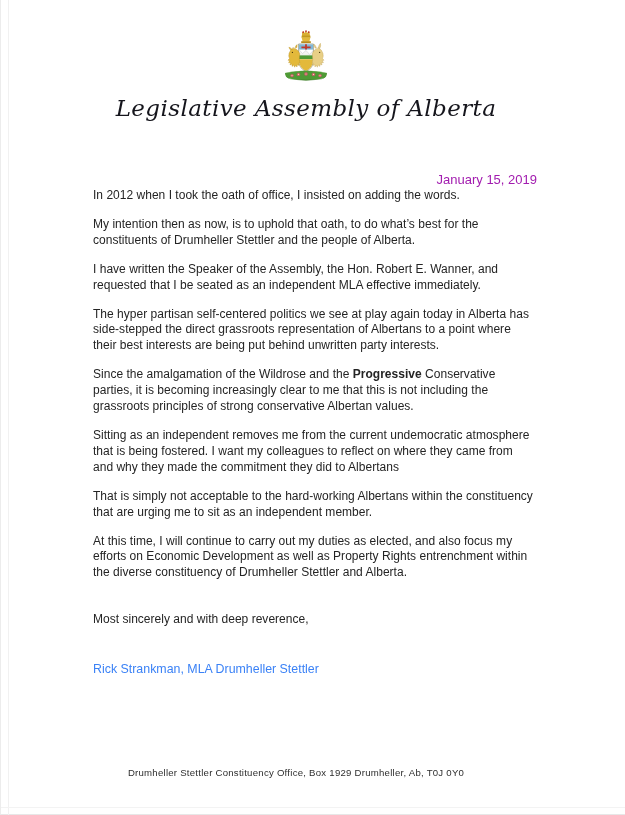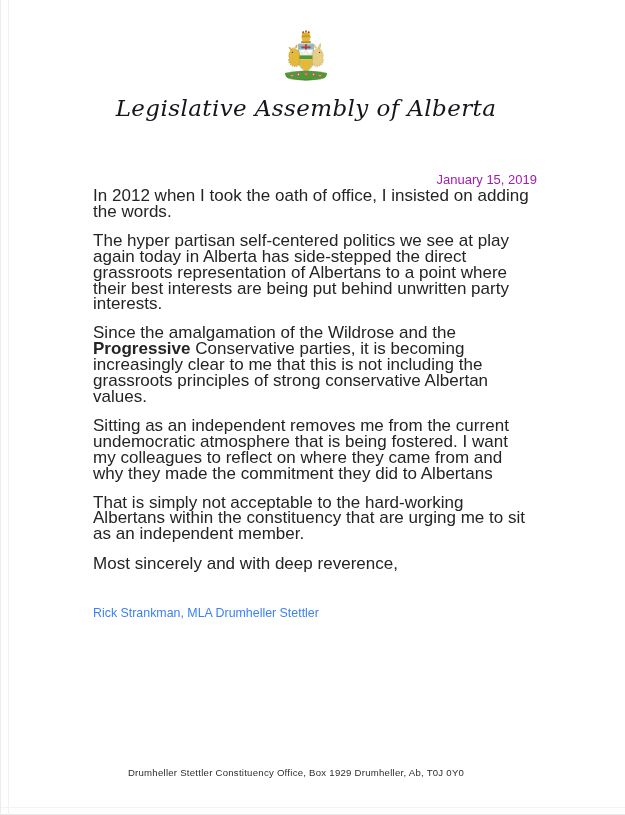--- a/index.html
+++ b/index.html
@@ -72,29 +72,29 @@
     color: #a21caf;
     margin-top: 10px;
   }
   .letter-body {
     position: absolute;
     left: 92px;
     top: 188px;
     width: 442px;
   }
   .para {
-    font-size: 17px;
+    font-size: 12px;
     line-height: 15.9px;
     color: #242424;
     margin: 0 0 13px 0;
     letter-spacing: 0.02px;
   }
   .para.salutation-line { margin-bottom: 14px; }
   .para b { font-weight: bold; }
-  .closing { margin-top: 14px; margin-bottom: 0; }
+  .closing { margin-top: 31px; margin-bottom: 0; }
   .signature-name {
     font-size: 12.4px;
     line-height: 15.9px;
     color: #3b82f6;
     margin: 34px 0 0 0;
   }
 
   
   .footer {
     position: absolute;
@@ -183,24 +183,27 @@
     </svg>
 
     <div class="assembly-name">Legislative Assembly of Alberta</div>
   </div>
 
   <div class="doc-date">January 15, 2019</div>
 
   <div class="letter-body">
     <div id="paragraphs">
         <p class="para"><span>In 2012 when I took the oath of office, I insisted on adding the words.</span></p>
+        <p class="para"><span>My intention then as now, is to uphold that oath, to do what’s best for the constituents of Drumheller Stettler and the people of Alberta.</span></p>
+        <p class="para"><span>I have written the Speaker of the Assembly, the Hon. Robert E. Wanner, and requested that I be seated as an independent MLA effective immediately.</span></p>
         <p class="para"><span>The hyper partisan self-centered politics we see at play again today in Alberta has side-stepped the direct grassroots representation of Albertans to a point where their best interests are being put behind unwritten party interests.</span></p>
         <p class="para"><span>Since the amalgamation of the Wildrose and the </span><b>Progressive</b><span> Conservative parties, it is becoming increasingly clear to me that this is not including the grassroots principles of strong conservative Albertan values.</span></p>
         <p class="para"><span>Sitting as an independent removes me from the current undemocratic atmosphere that is being fostered. I want my colleagues to reflect on where they came from and why they made the commitment they did to Albertans</span></p>
         <p class="para"><span>That is simply not acceptable to the hard-working Albertans within the constituency that are urging me to sit as an independent member.</span></p>
+        <p class="para"><span>At this time, I will continue to carry out my duties as elected, and also focus my efforts on Economic Development as well as Property Rights entrenchment within the diverse constituency of Drumheller Stettler and Alberta.</span></p>
       </div>
 
     <p class="para closing">Most sincerely and with deep reverence,</p>
 
     <p class="signature-name">Rick Strankman, MLA Drumheller Stettler</p>
   </div>
 
   <div class="footer">
     <span class="footer-text">Drumheller Stettler Constituency Office, Box 1929 Drumheller, Ab, T0J 0Y0</span>
   </div>

